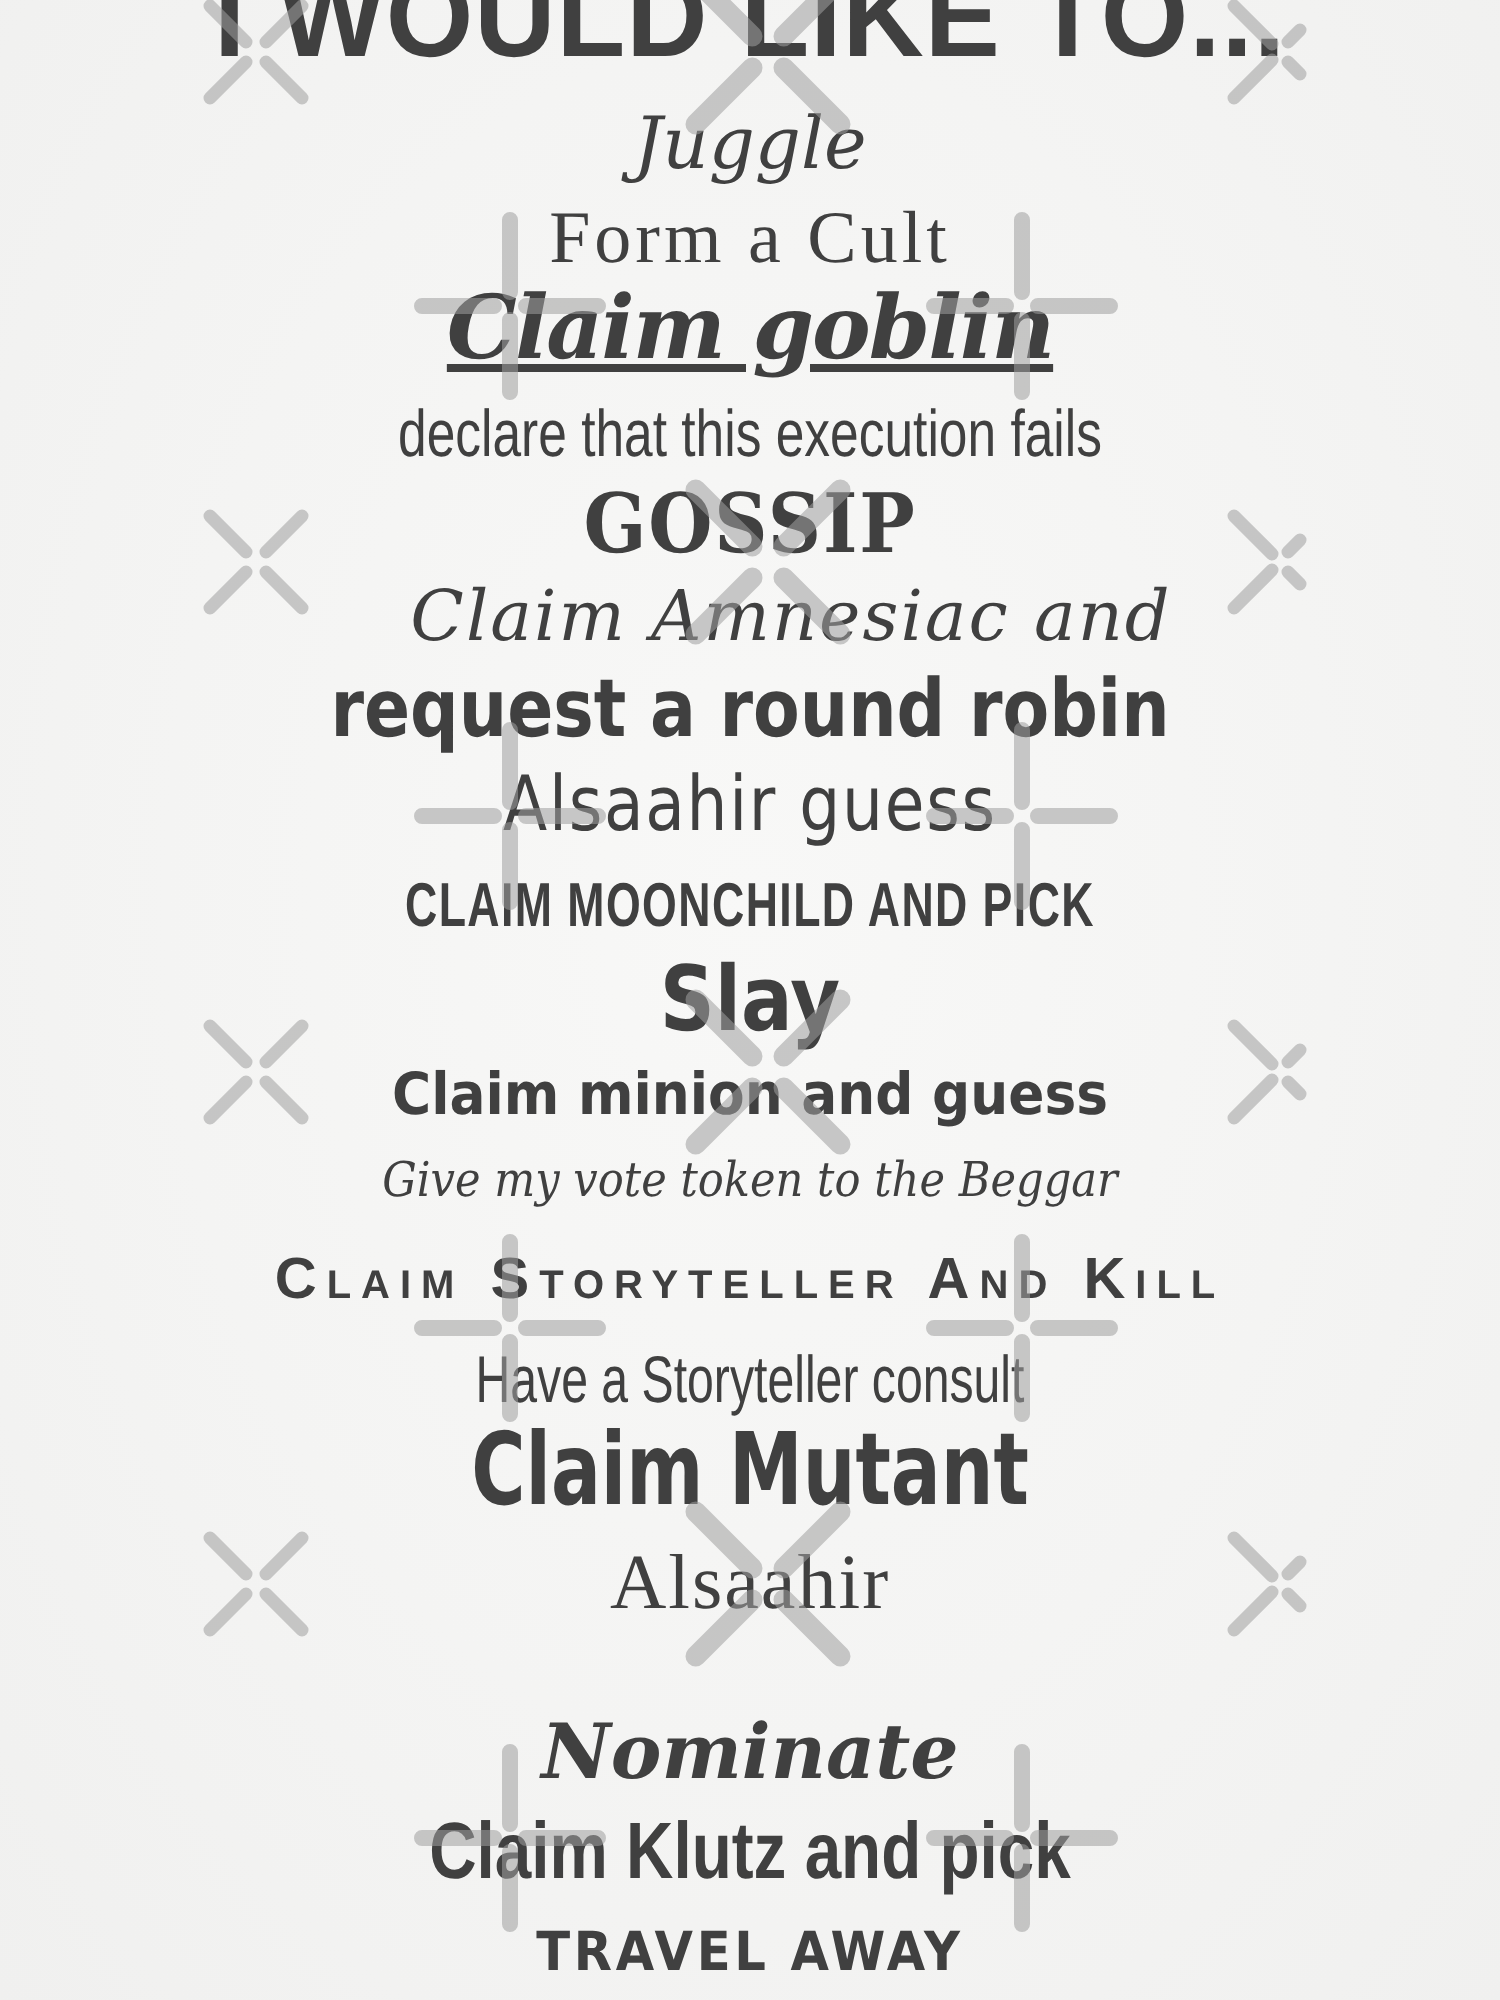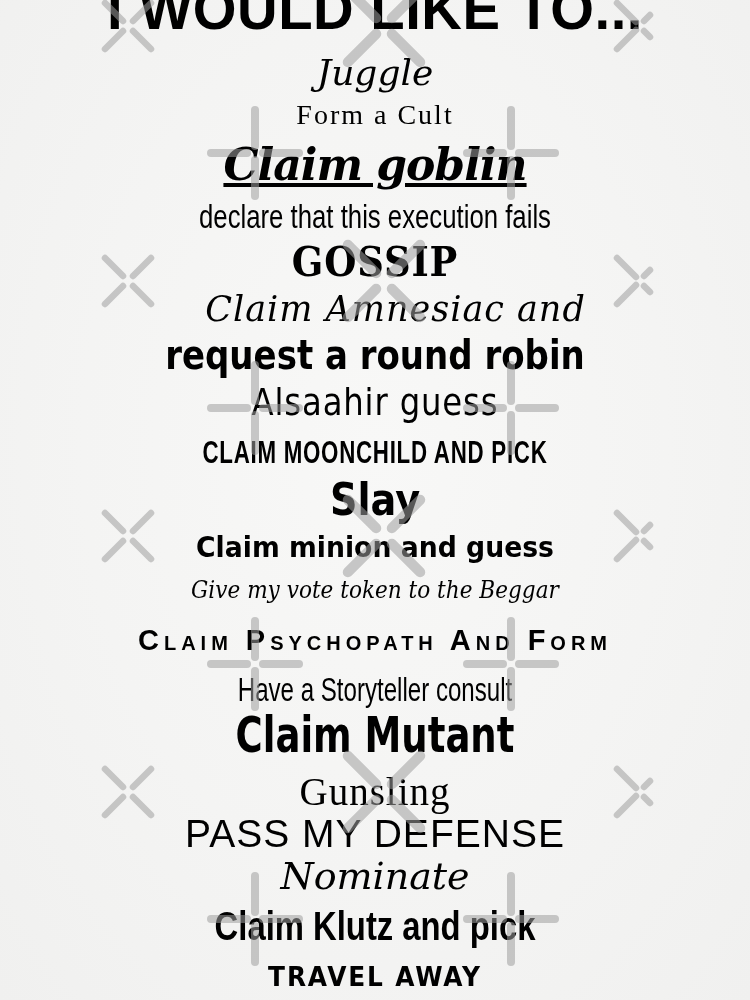--- a/index.html
+++ b/index.html
@@ -1,45 +1,45 @@
 <!DOCTYPE html>
 <html><head>
 <meta charset="utf-8">
 <style>
   html,body{margin:0;padding:0;}
   body{
     width:750px;height:1000px;overflow:hidden;position:relative;
     background:radial-gradient(ellipse at 50% 45%, #f8f8f7 0%, #f4f4f3 55%, #f0f0ef 100%);
     font-family:"Liberation Sans", sans-serif;
   }
-  .canvas{position:absolute;inset:0;color:#000000;}
+  .canvas{position:absolute;inset:0;color:#404040;}
   .line{
     position:absolute;left:0;right:0;text-align:center;
     line-height:1;white-space:nowrap;margin:0;font-weight:400;
   }
   
   .t  {top:-20px;font-size:58px;font-weight:700;letter-spacing:.5px;transform:scaleX(.97);}
   .p0 {top:55px; font-size:36px;font-family:"DejaVu Serif",serif;font-style:italic;font-weight:400;}
-  .p1 {top:101px;font-size:28px;font-family:"Liberation Serif",serif;letter-spacing:2px;}
+  .p1 {top:101px;font-size:37px;font-family:"Liberation Serif",serif;letter-spacing:2px;}
   .p2 {top:143px;font-size:44px;font-family:"DejaVu Serif",serif;font-style:italic;font-weight:700;letter-spacing:-1px;text-decoration:underline;}
   .p3 {top:200px;font-size:33px;transform:scaleX(.78);}
   .p4 {top:242px;font-size:41px;font-family:"DejaVu Serif",serif;font-weight:700;letter-spacing:1px;transform:scaleX(.9);}
   .p5 {top:292px;font-size:35px;font-family:"DejaVu Serif",serif;font-style:italic;letter-spacing:1px;margin-left:41px;}
   .p6 {top:335px;font-size:40px;font-family:"DejaVu Sans",sans-serif;font-weight:700;transform:scaleX(.85);}
   .p7 {top:383px;font-size:38px;font-family:"DejaVu Sans",sans-serif;letter-spacing:1px;transform:scaleX(.85);}
   .p8 {top:437px;font-size:31px;font-weight:700;letter-spacing:1px;transform:scaleX(.72);}
   .p9 {top:477px;font-size:45px;font-family:"DejaVu Sans",sans-serif;font-weight:700;transform:scaleX(.85);}
   .p10{top:533px;font-size:29px;font-family:"DejaVu Sans",sans-serif;font-weight:700;transform:scaleX(.92);}
   .p11{top:578px;font-size:24px;font-family:"DejaVu Serif",serif;font-style:italic;transform:scaleX(.9);}
   .p12{top:626px;font-size:29px;font-weight:700;font-variant:small-caps;letter-spacing:5px;}
   .p13{top:673px;font-size:33px;transform:scaleX(.73);}
   .p14{top:710px;font-size:50px;font-family:"DejaVu Sans",sans-serif;font-weight:700;transform:scaleX(.74);}
   .p15{top:772px;font-size:39px;font-family:"Liberation Serif",serif;letter-spacing:1px;}
   .p16{top:814px;font-size:39px;letter-spacing:1px;}
-  .p17{top:857px;font-size:38px;font-family:"DejaVu Serif",serif;font-style:italic;font-weight:400;}
+  .p17{top:857px;font-size:38px;font-family:"DejaVu Serif",serif;font-style:italic;font-weight:700;}
   .p18{top:906px;font-size:40px;font-weight:700;transform:scaleX(.82);}
   .p19{top:963px;font-size:27px;font-family:"DejaVu Sans",sans-serif;font-weight:700;letter-spacing:2px;transform:scaleX(.92);}
   
   .wm-layer{position:absolute;inset:0;pointer-events:none;}
   .wm{position:absolute;stroke:#9e9e9e;stroke-opacity:.55;stroke-width:6.5;
       stroke-linecap:round;fill:none;}
   .defs{position:absolute;width:0;height:0;}
 </style>
 </head>
 <body>
@@ -60,25 +60,24 @@
   <div class="line p2">Claim goblin</div>
   <div class="line p3">declare that this execution fails</div>
   <div class="line p4">GOSSIP</div>
   <div class="line p5">Claim Amnesiac and</div>
   <div class="line p6">request a round robin</div>
   <div class="line p7">Alsaahir guess</div>
   <div class="line p8">CLAIM MOONCHILD AND PICK</div>
   <div class="line p9">Slay</div>
   <div class="line p10">Claim minion and guess</div>
   <div class="line p11">Give my vote token to the Beggar</div>
-  <div class="line p12">Claim Psychopath And Form</div>
+  <div class="line p12">Claim Storyteller And Kill</div>
   <div class="line p13">Have a Storyteller consult</div>
   <div class="line p14">Claim Mutant</div>
-  <div class="line p15">Gunsling</div>
-  <div class="line p16">PASS MY DEFENSE</div>
+  <div class="line p15">Alsaahir</div>
   <div class="line p17">Nominate</div>
   <div class="line p18">Claim Klutz and pick</div>
   <div class="line p19">TRAVEL AWAY</div>
 
   <div class="wm-layer">
 
     <svg class="wm" style="left:100px;top:-2px" width="56" height="56" viewBox="0 0 56 56">
         <use href="#wm-x"></use>
       </svg>
     <svg class="wm" style="left:100px;top:253px" width="56" height="56" viewBox="0 0 56 56">

